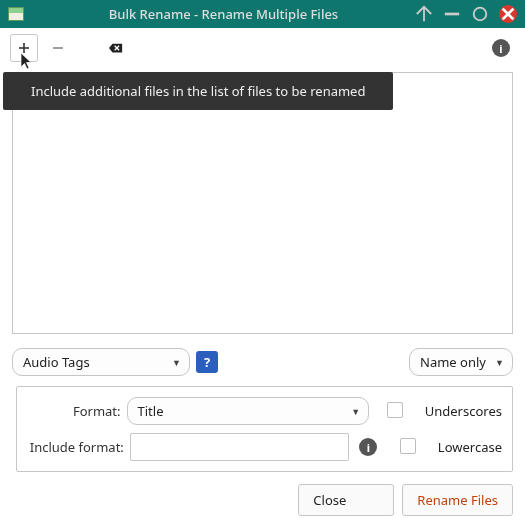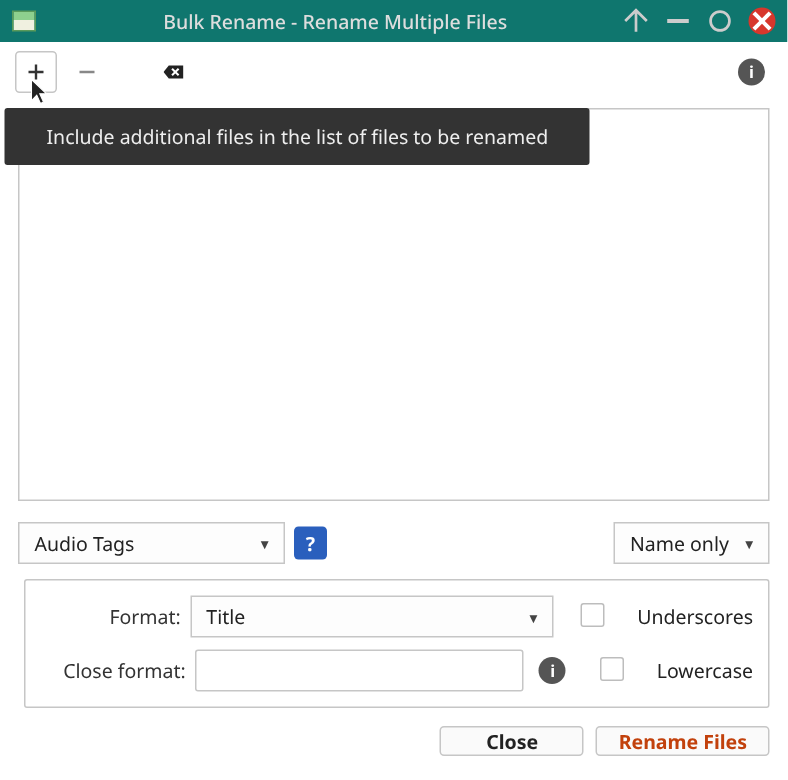--- a/index.html
+++ b/index.html
@@ -85,21 +85,21 @@
 .row {
   display: flex;
   align-items: center;
   padding: 4px 12px;
   gap: 6px;
 }
 .combo {
   height: 28px;
   border: 1px solid #c6c6c6;
   background: #fdfdfd;
-  border-radius: 0;
+  border-radius: 10px;
   display: flex;
   align-items: center;
   padding: 0 8px 0 10px;
   gap: 8px;
 }
 .combo .label { flex: 1; }
 .combo .arrow { font-size: 9px; color: #444; }
 .help {
   width: 22px; height: 22px;
   background: #2a5fbd;
@@ -141,28 +141,27 @@
   margin-right: 4px;
 }
 .checklabel { display: flex; gap: 18px; }
 .footer {
   display: flex;
   justify-content: flex-end;
   gap: 8px;
   padding: 2px 12px 10px 12px;
 }
 .btn {
-  height: 20px;
+  height: 32px;
   min-width: 96px;
   border: 1px solid #c6c6c6;
   background: #fafafa;
   border-radius: 3px;
-  display: flex; align-items: center; justify-content: center;
+  display: flex; align-items: center; 
   padding: 0 14px;
-  font-weight: bold;
 }
 .btn.disabled { color: #c2410c; }
 .cursor {
   position: absolute;
   left: 20px; top: 52px;
   z-index: 30;
 }
 .info-circle {
   width: 18px; height: 18px;
   border-radius: 50%;
@@ -260,21 +259,21 @@
       <span class="label">Title</span>
       <span class="arrow">▼</span>
     </div>
     <div style="width:6px"></div>
     <div class="checklabel">
       <div class="check"></div>
       <span>Underscores</span>
     </div>
   </div>
   <div class="prow">
-    <div class="plabel">Close format:</div>
+    <div class="plabel">Include format:</div>
     <input class="input" style="width: 226px;" value="">
     <div class="tbtn">
       <div class="info-circle">i</div>
     </div>
     <div style="width:6px"></div>
     <div class="checklabel">
       <div class="check"></div>
       <span>Lowercase</span>
     </div>
   </div>

